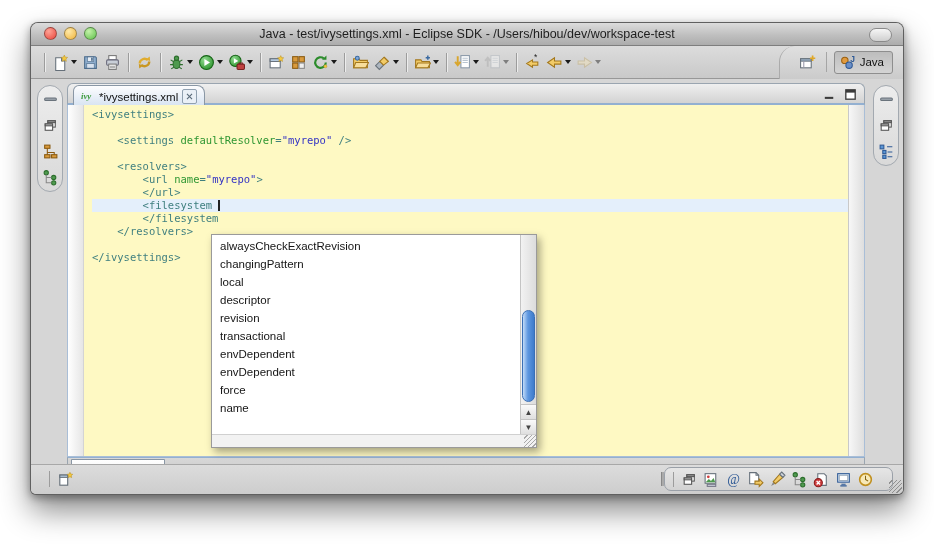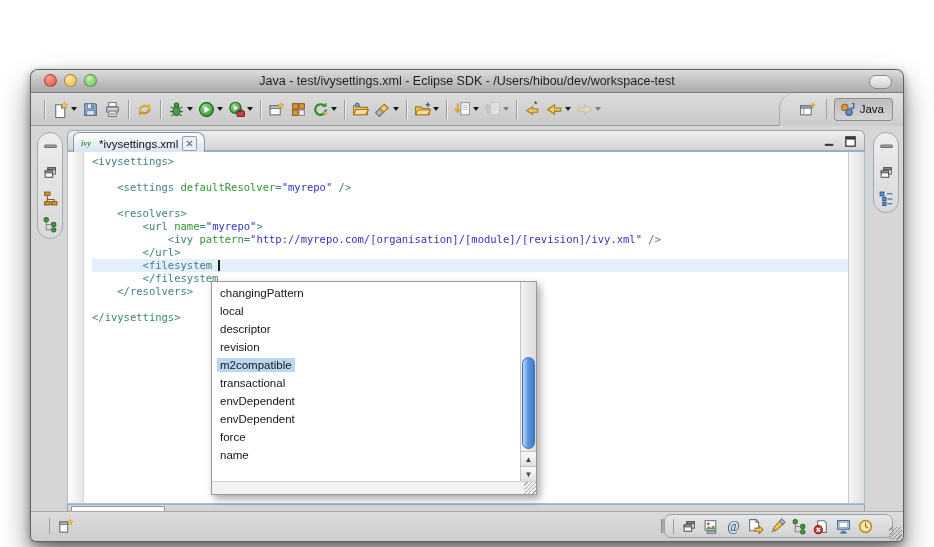--- a/index.html
+++ b/index.html
@@ -2,21 +2,21 @@
 <html><head>
 <meta charset="utf-8">
 <style>
   html,body{margin:0;padding:0;background:#FFFFFF;font-family:"Liberation Sans",sans-serif;}
   .stage{position:relative;width:934px;height:547px;overflow:hidden;background:#fff;}
 
   
   .window{position:absolute;left:30px;top:22px;width:874px;height:473px;
     border:1px solid rgba(0,0,0,.55);border-radius:8px 8px 6px 6px;overflow:hidden;
     box-shadow:0 16px 30px rgba(0,0,0,.45),0 3px 8px rgba(0,0,0,.35);
-    background:#D6D6D6;box-sizing:border-box;margin-top:47px;}
+    background:#D6D6D6;box-sizing:border-box;}
   .titlebar{position:relative;height:22px;background:linear-gradient(180deg,#DCDCDC 0%,#BFBFBF 55%,#ACACAC 100%);
     border-bottom:1px solid #7E7E7E;}
   .title{position:absolute;left:0;right:0;top:4px;text-align:center;font-size:12.5px;color:#1E1E1E;}
   .lights{position:absolute;left:13px;top:4px;display:flex;gap:7px;}
   .light{width:13px;height:13px;border-radius:50%;box-sizing:border-box;border:1px solid rgba(0,0,0,.35);}
   .light.red{background:radial-gradient(circle at 35% 30%,#FFA396,#E8463C);}
   .light.yellow{background:radial-gradient(circle at 35% 30%,#FFE9A8,#F0B43C);}
   .light.green{background:radial-gradient(circle at 35% 30%,#C4F2A9,#5FC04A);}
   .lozenge{position:absolute;right:11px;top:5px;width:21px;height:12px;border-radius:7px;
     border:1px solid #8A8A8A;background:linear-gradient(#F6F6F6,#CFCFCF);}
@@ -56,21 +56,21 @@
     padding:0 7px 0 6px;background:linear-gradient(#FDFDFE,#D5E2F1);border:1px solid #8A97A5;border-bottom:none;
     border-radius:6px 8px 0 0;font-size:11.5px;color:#111;}
   .etab svg{width:15px;height:15px;}
   .tab-close{width:13px;height:13px;border:1px solid #90A0B0;border-radius:2px;background:#EAF0F7;
     display:flex;align-items:center;justify-content:center;}
   .tab-close svg{width:9px;height:9px;}
   .stack-btns{position:absolute;right:6px;top:3px;display:flex;gap:6px;}
   .stack-btns .sb{width:15px;height:15px;}
   .stack-btns svg{width:15px;height:15px;display:block;}
 
-  .econtent{position:absolute;left:0;top:22px;right:0;bottom:22px;background:#ffffff;
+  .econtent{position:absolute;left:0;top:22px;right:0;bottom:22px;background:#fef9c3;
     border:1px solid #A9BED7;border-top:none;box-sizing:border-box;overflow:hidden;}
   .ruler{position:absolute;left:0;top:0;bottom:0;width:15px;background:linear-gradient(90deg,#FFFFFF,#E6E6E6);
     border-right:1px solid #D4D4D4;}
   .vscroll{position:absolute;right:0;top:0;bottom:0;width:15px;background:linear-gradient(90deg,#F7F7F7,#DEDEDE);
     border-left:1px solid #C9C9C9;}
   .code-area{position:absolute;left:16px;right:15px;top:0;bottom:0;padding:3px 0 0 8px;
     font-family:"DejaVu Sans Mono",monospace;font-size:10.5px;overflow:hidden;}
   .code-line{height:13px;line-height:13px;white-space:pre;}
   .code-line.current{background:#E4EFFB;}
   .pl{color:#000;}
@@ -457,44 +457,43 @@
       </div>
       <div class="econtent">
         <div class="ruler"></div>
         <div class="code-area" id="code">
             <div class="code-line"><span class="tag">&lt;ivysettings&gt;</span></div>
             <div class="code-line"></div>
             <div class="code-line"><span class="pl">    </span><span class="tag">&lt;settings </span><span class="attr">defaultResolver</span><span class="tag">=</span><span class="val">"myrepo"</span><span class="tag"> /&gt;</span></div>
             <div class="code-line"></div>
             <div class="code-line"><span class="pl">    </span><span class="tag">&lt;resolvers&gt;</span></div>
             <div class="code-line"><span class="pl">        </span><span class="tag">&lt;url </span><span class="attr">name</span><span class="tag">=</span><span class="val">"myrepo"</span><span class="tag">&gt;</span></div>
-            <div class="code-line"><span class="pl">            </span><span class="tag">&lt;ivy </span><span class="attr">pattern</span><span class="tag">=</span><span class="val">"http://myrepo.com/[organisation]/[module]/[revision]/ivy.xml"</span><span class="tag"> /&gt;</span></div>
             <div class="code-line"><span class="pl">        </span><span class="tag">&lt;/url&gt;</span></div>
             <div class="code-line current"><span class="pl">        </span><span class="tag">&lt;filesystem </span><span class="caret"></span></div>
             <div class="code-line"><span class="pl">        </span><span class="tag">&lt;/filesystem</span></div>
             <div class="code-line"><span class="pl">    </span><span class="tag">&lt;/resolvers&gt;</span></div>
             <div class="code-line"></div>
             <div class="code-line"><span class="tag">&lt;/ivysettings&gt;</span></div>
           </div>
         <div class="vscroll"></div>
       </div>
       <div class="btabrow">
         <div class="btab">
           <span>ivysettings.xml</span>
         </div>
       </div>
     </div>
 
     <div class="popup">
       <div class="popup-list" id="popuplist">
+          <div class="popup-item"><span>alwaysCheckExactRevision</span></div>
           <div class="popup-item"><span>changingPattern</span></div>
           <div class="popup-item"><span>local</span></div>
           <div class="popup-item"><span>descriptor</span></div>
           <div class="popup-item"><span>revision</span></div>
-          <div class="popup-item selected"><span>m2compatible</span></div>
           <div class="popup-item"><span>transactional</span></div>
           <div class="popup-item"><span>envDependent</span></div>
           <div class="popup-item"><span>envDependent</span></div>
           <div class="popup-item"><span>force</span></div>
           <div class="popup-item"><span>name</span></div>
         </div>
       <div class="popup-scroll">
         <div class="popup-thumb"></div>
         <div class="sc-arrow sc-up">▲</div>
         <div class="sc-arrow sc-dn">▼</div>

